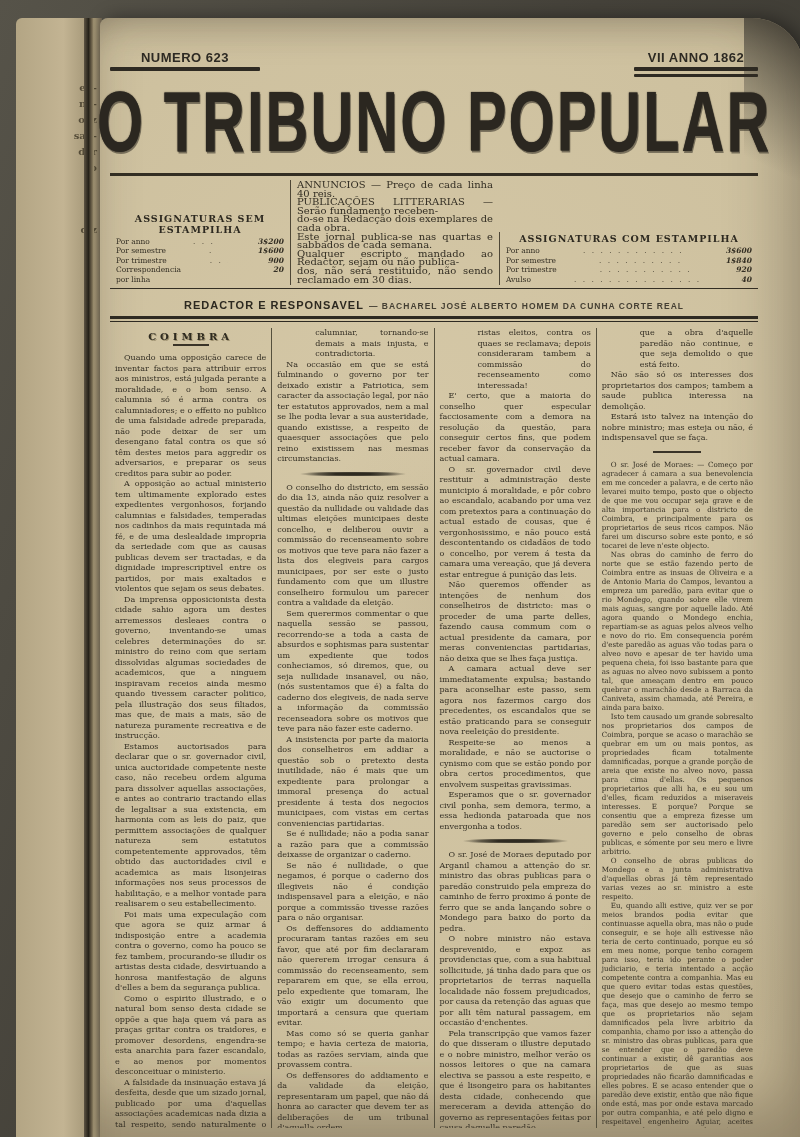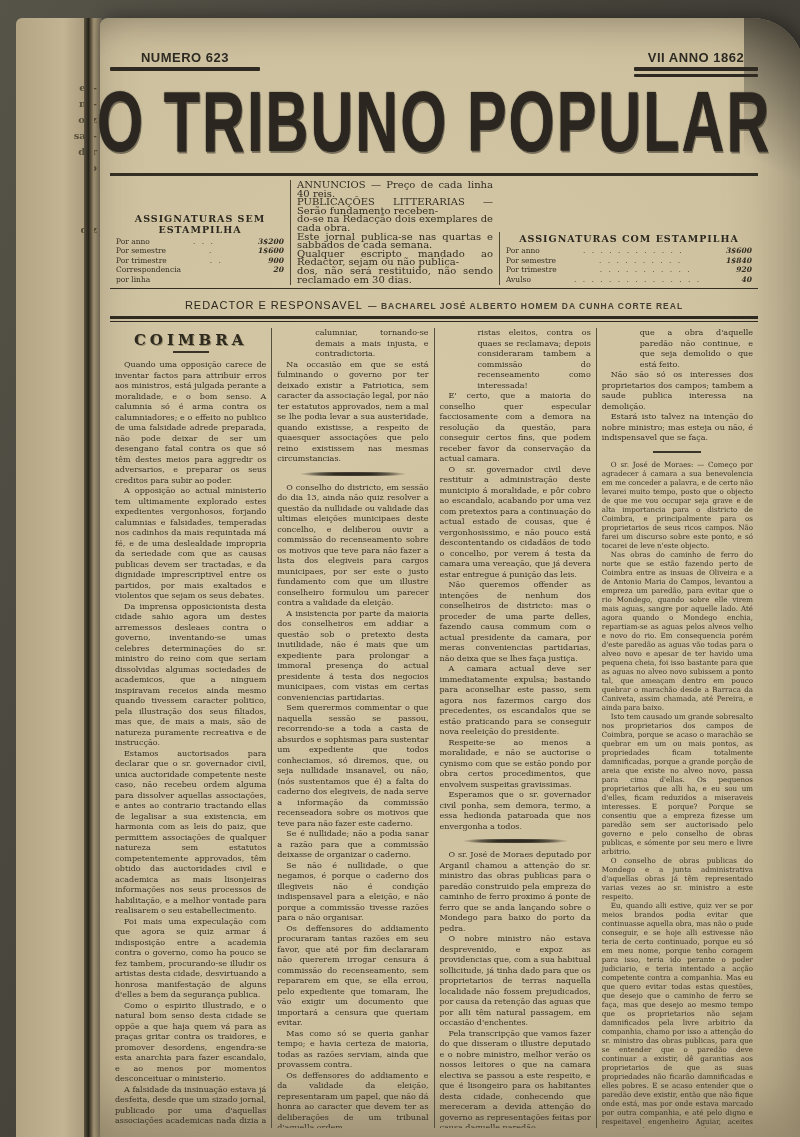--- a/index.html
+++ b/index.html
@@ -71,33 +71,33 @@
   .blk h4{margin:0 0 2px;text-align:center;font-size:9.5px;letter-spacing:1px;color:#2d2920;}
   .sub-row{display:flex;align-items:baseline;font-size:7.5px;line-height:9.5px;gap:40px;}
   .sub-row .dots{flex:1;overflow:hidden;white-space:nowrap;opacity:.9;}
   .sub-row .dots::after{content:". . . . . . . . . . . . . . . . . . . . . . . . . . . . . . . . . . .";letter-spacing:2px;padding-left:3px;}
   .sub-row .val{font-weight:bold;font-style:italic;}
   .notice-line{font-size:10px;line-height:8.6px;text-align:justify;}
 
   .rule-c{height:1px;background:#332e23;}
   .editor{
     text-align:center;padding:5px 0 3px;color:#2d2920;white-space:nowrap;}
-  .editor .lab{font-family:"Liberation Sans",sans-serif;font-weight:normal;font-size:11px;letter-spacing:1px;}
+  .editor .lab{font-family:"Liberation Sans",sans-serif;font-weight:bold;font-size:11px;letter-spacing:1px;}
   .editor .nam{font-family:"Liberation Sans",sans-serif;font-weight:bold;font-size:8.5px;letter-spacing:1px;opacity:.85;}
   .rule-d1{height:3px;background:#2e2a22;}
   .rule-d2{height:1px;background:#2e2a22;margin-top:2px;}
 
   
   .cols{display:flex;margin-top:6px;height:800px;}
   .col{width:162px;padding:0 5px;overflow:hidden;}
   .col + .col{border-left:1px solid #55503d;}
   .col p{margin:0;font-size:8px;line-height:10.5px;text-align:justify;text-indent:9px;color:#342f24;}
   .col p.noind{text-indent:0;margin-left:38px;}
   .col p.small{font-size:7.1px;line-height:9px;}
-  .col-head{text-align:center;font-weight:bold;font-size:15px;letter-spacing:4px;
+  .col-head{text-align:center;font-weight:bold;font-size:10px;letter-spacing:4px;
     color:#2e2a1f;margin:3px 0 1px;text-shadow:1px 1px 0 #9a8d6c;}
   .head-rule{width:36px;height:2px;background:#3a3428;margin:2px auto 7px;}
   .rule-swash{height:4px;margin:7px 10px;
     background:radial-gradient(ellipse 52% 100% at 50% 50%, #2e2a20 28%, rgba(46,42,32,.7) 52%, rgba(46,42,32,0) 78%);}
   .rule-short{width:48px;height:2px;background:#3a3428;margin:7px auto;}
 </style>
 </head>
 <body>
 
 <div class="edge-page">
@@ -218,22 +218,22 @@
           <p>Estamos auctorisados para declarar que o sr. governador civil, unica auctoridade competente neste caso, não recebeu ordem alguma para dissolver aquellas associações, e antes ao contrario tractando ellas de legalisar a sua existencia, em harmonia com as leis do paiz, que permittem associações de qualquer natureza sem estatutos competentemente approvados, têm obtido das auctoridades civil e academica as mais lisonjeiras informações nos seus processos de habilitação, e a melhor vontade para realisarem o seu estabellecimento.</p>
           <p>Foi mais uma expeculação com que agora se quiz armar á indisposição entre a academia contra o governo, como ha pouco se fez tambem, procurando-se illudir os artistas desta cidade, desvirtuando a honrosa manifestação de alguns d'elles a bem da segurança publica.</p>
           <p>Como o espirito illustrado, e o natural bom senso desta cidade se oppõe a que haja quem vá para as praças gritar contra os traidores, e promover desordens, engendra-se esta anarchia para fazer escandalo, e ao menos por momentos desconceituar o ministerio.</p>
           <p>A falsidade da insinuação estava já desfeita, desde que um sizado jornal, publicado por uma d'aquellas associações academicas nada dizia a tal respeito, sendo naturalmente o primeiro a queixar-se.</p>
         </div>
       <div class="col">
           <p class="noind">calumniar, tornando-se demais a mais injusta, e contradictoria.</p>
           <p>Na occasião em que se está fulminando o governo por ter deixado existir a Patriotica, sem caracter da associação legal, por não ter estatutos approvados, nem a mal se lhe podia levar a sua austeridade, quando existisse, a respeito de quaesquer associações que pelo reino existissem nas mesmas circumstancias.</p>
           <div class="rule-swash"></div>
           <p>O conselho do districto, em sessão do dia 13, ainda não quiz resolver a questão da nullidade ou validade das ultimas eleições municipaes deste concelho, e deliberou ouvir a commissão do recenseamento sobre os motivos que teve para não fazer a lista dos elegiveis para cargos municipaes, por ser este o justo fundamento com que um illustre conselheiro formulou um parecer contra a validade da eleição.</p>
+          <p>Sem querermos commentar o que naquella sessão se passou, recorrendo-se a toda a casta de absurdos e sophismas para sustentar um expediente que todos conheciamos, só diremos, que, ou seja nullidade insanavel, ou não, (nós sustentamos que é) a falta do caderno dos elegiveis, de nada serve a informação da commissão recenseadora sobre os motivos que teve para não fazer este caderno.</p>
           <p>A insistencia por parte da maioria dos conselheiros em addiar a questão sob o pretexto desta inutilidade, não é mais que um expediente para prolongar a immoral presença do actual presidente á testa dos negocios municipaes, com vistas em certas conveniencias partidarias.</p>
-          <p>Sem querermos commentar o que naquella sessão se passou, recorrendo-se a toda a casta de absurdos e sophismas para sustentar um expediente que todos conheciamos, só diremos, que, ou seja nullidade insanavel, ou não, (nós sustentamos que é) a falta do caderno dos elegiveis, de nada serve a informação da commissão recenseadora sobre os motivos que teve para não fazer este caderno.</p>
           <p>Se é nullidade; não a podia sanar a razão para que a commissão deixasse de organizar o caderno.</p>
           <p>Se não é nullidade, o que negamos, é porque o caderno dos illegiveis não é condição indispensavel para a eleição, e não porque a commissão tivesse razões para o não organisar.</p>
           <p>Os deffensores do addiamento procuraram tantas razões em seu favor, que até por fim declararam não quererem irrogar censura á commissão do recenseamento, sem repararem em que, se ella errou, pelo expediente que tomaram, lhe vão exigir um documento que importará a censura que queriam evitar.</p>
           <p>Mas como só se queria ganhar tempo; e havia certeza de maioria, todas as razões serviam, ainda que provassem contra.</p>
           <p>Os deffensores do addiamento e da validade da eleição, representaram um papel, que não dá honra ao caracter que devem ter as deliberações de um tribunal d'aquella ordem.</p>
         </div>
       <div class="col">
           <p class="noind">ristas eleitos, contra os quaes se reclamava; depois consideraram tambem a commissão do recenseamento como interessada!</p>
           <p>E' certo, que a maioria do conselho quer especular facciosamente com a demora na resolução da questão, para conseguir certos fins, que podem receber favor da conservação da actual camara.</p>
           <p>O sr. governador civil deve restituir a administração deste municipio á moralidade, e pôr cobro ao escandalo, acabando por uma vez com pretextos para a continuação do actual estado de cousas, que é vergonhosissimo, e não pouco está descontentando os cidadãos de todo o concelho, por verem á testa da camara uma vereação, que já devera estar entregue á punição das leis.</p>

